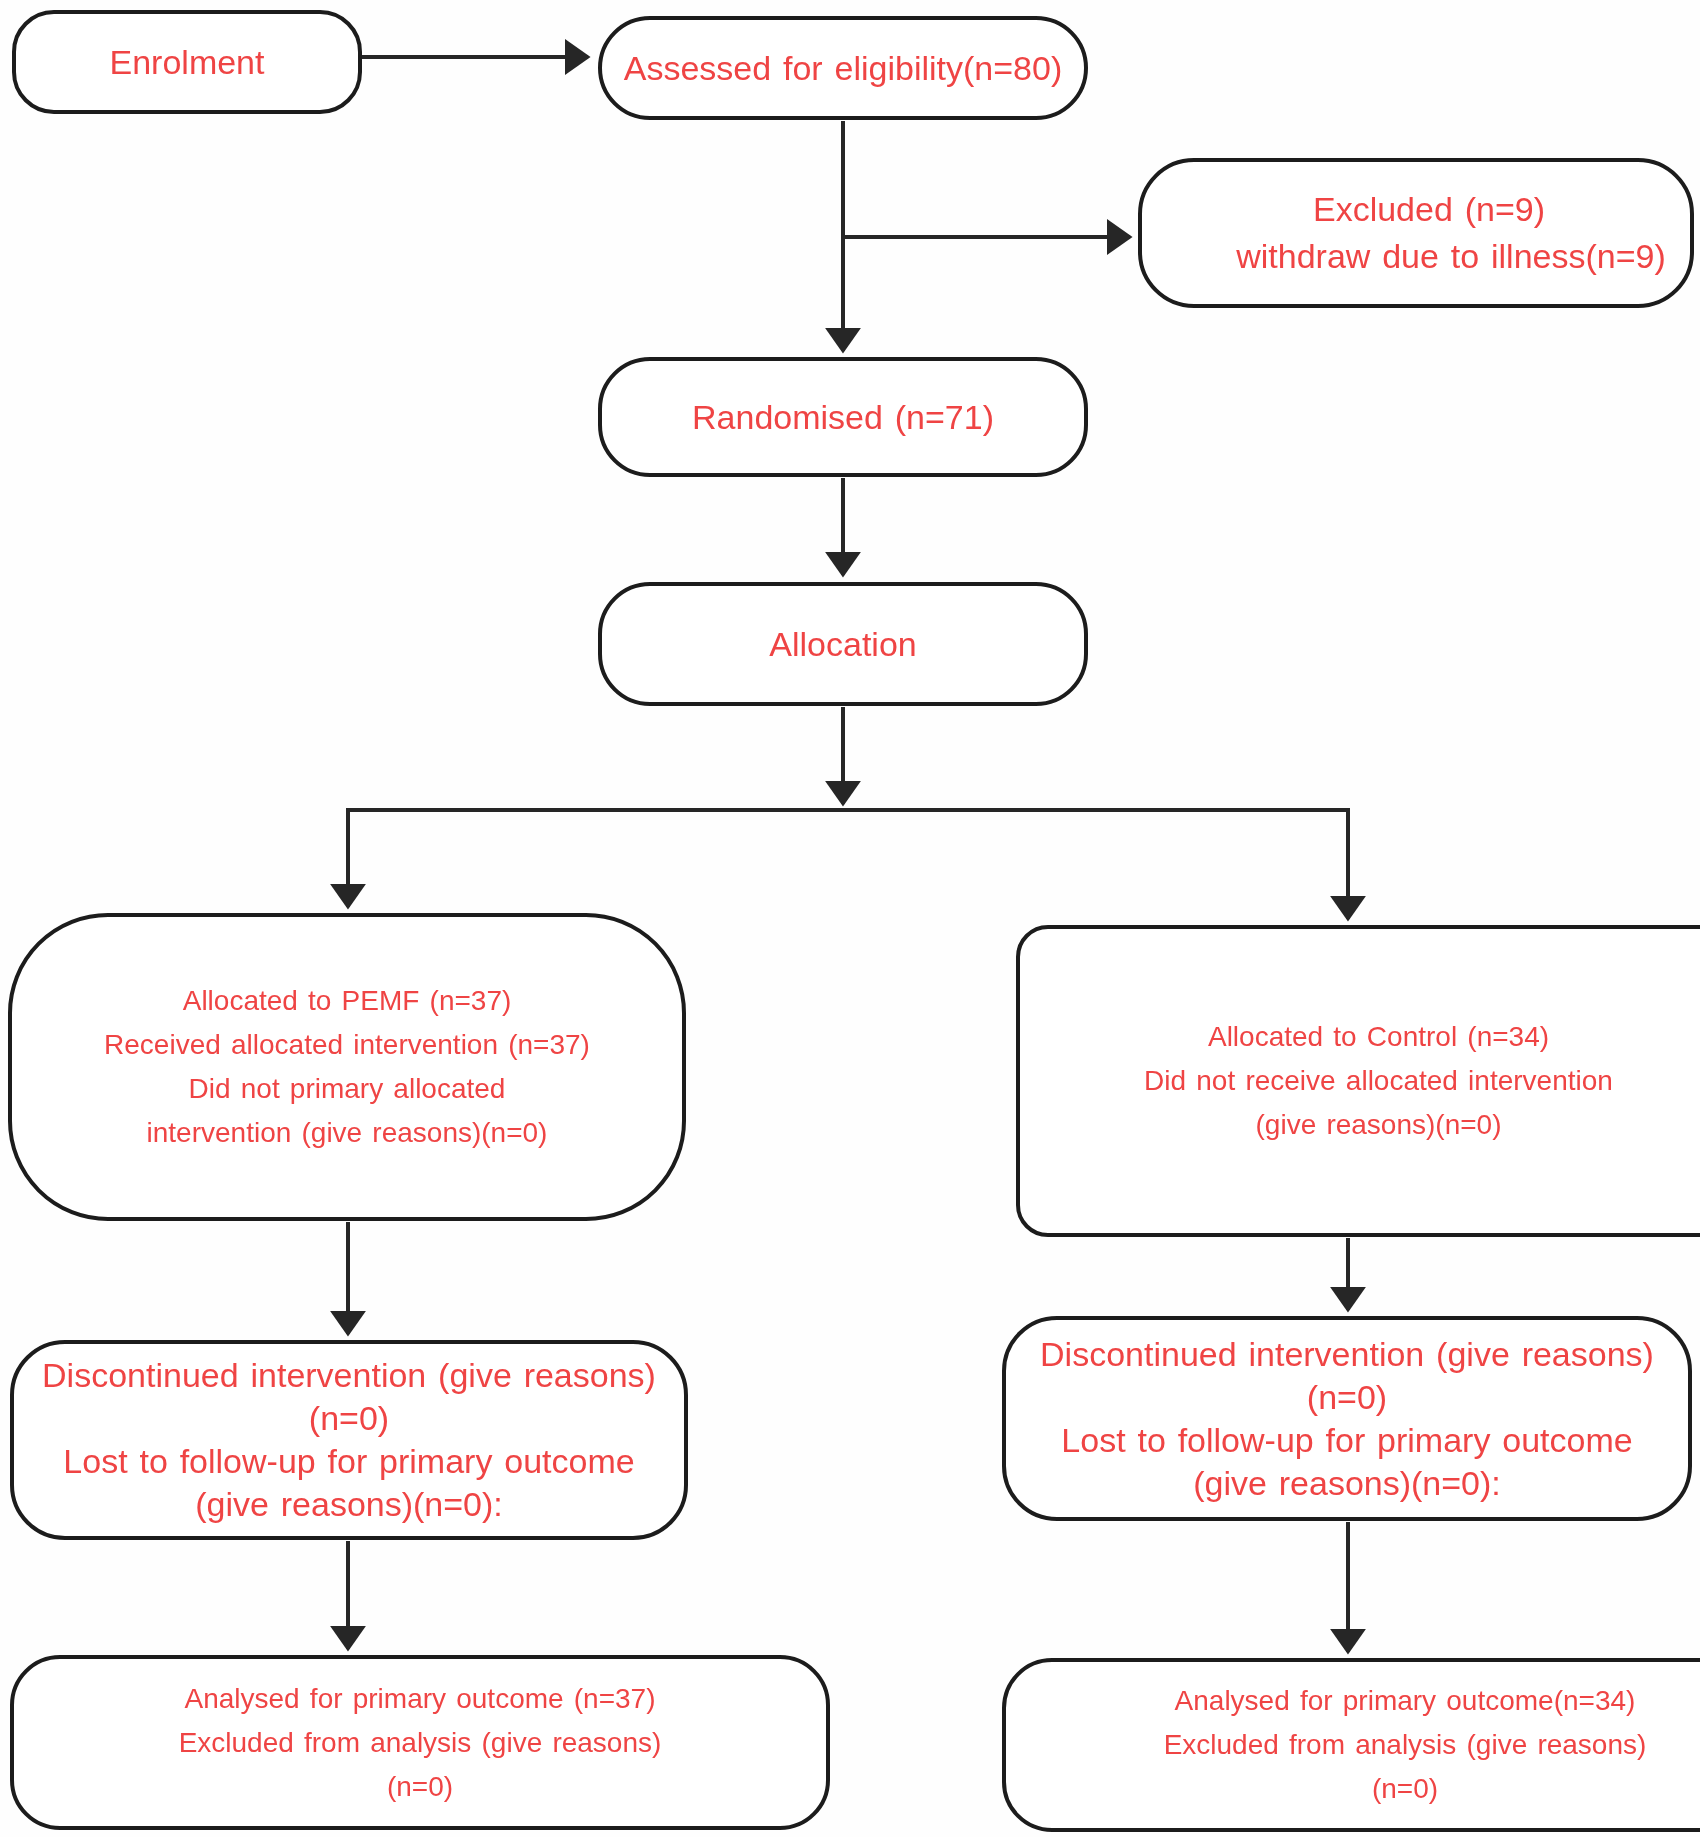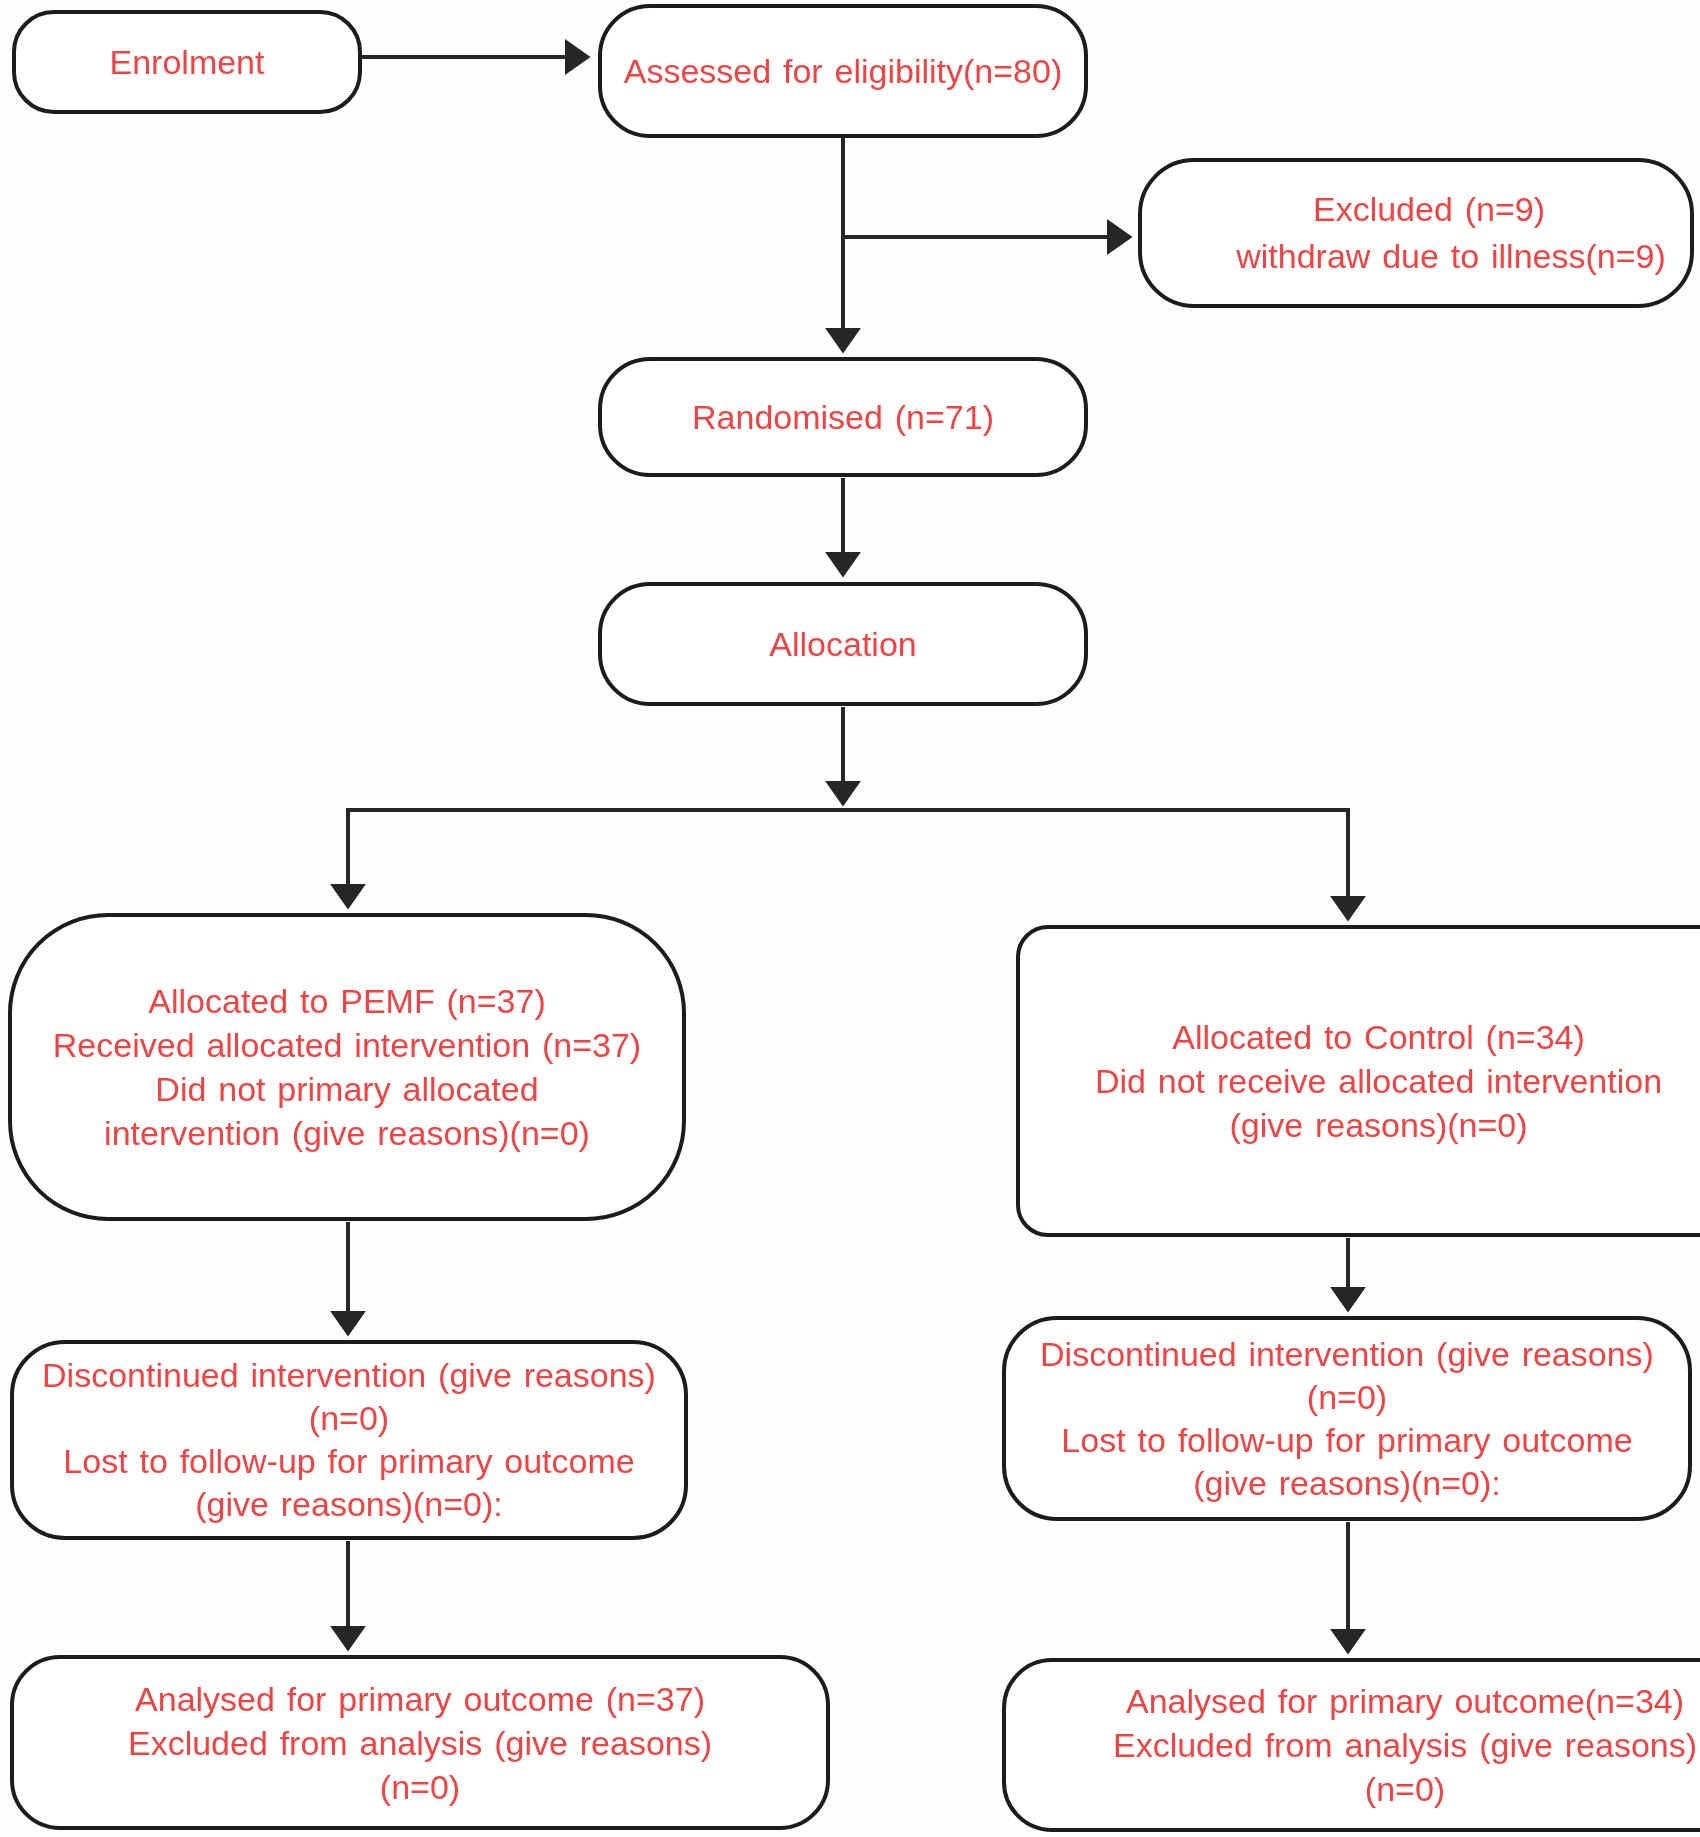--- a/index.html
+++ b/index.html
@@ -19,21 +19,21 @@
     border:4px solid #1c1c1c;
     display:flex;
     flex-direction:column;
     justify-content:center;
     align-items:center;
     text-align:center;
     word-spacing:0.15em;
   }
   .ln{white-space:nowrap;width:100%;}
   .single .ln{font-size:34px;line-height:42px;}
-  .multi .ln{font-size:34px;line-height:44px;}
+  .multi .ln{font-size:28px;line-height:44px;}
   .tight .ln{font-size:34px;line-height:43px;}
   .leftalign{align-items:flex-start;text-align:center;padding-left:26px;}
   .leftalign .ln{line-height:47px;}
   .leftalign .indent{padding-left:22px;}
 </style>
 </head>
 <body>
 
 <div id="canvas">
 
@@ -56,21 +56,21 @@
       <line x1="1348" y1="1238" x2="1348" y2="1310" marker-end="url(#arrow)"></line>
       <line x1="348" y1="1541" x2="348" y2="1649" marker-end="url(#arrow)"></line>
       <line x1="1348" y1="1522" x2="1348" y2="1652" marker-end="url(#arrow)"></line>
     </g>
   </svg>
 
   <div class="box single" style="left:12px;top:10px;width:350px;height:104px;border-radius:42px;">
     <div class="ln">Enrolment</div>
   </div>
 
-  <div class="box single" style="left:598px;top:4px;width:490px;height:134px;border-radius:52px;">
+  <div class="box single" style="left:598px;top:16px;width:490px;height:104px;border-radius:52px;">
     <div class="ln">Assessed for eligibility(n=80)</div>
   </div>
 
   <div class="box single leftalign" style="left:1138px;top:158px;width:556px;height:150px;border-radius:56px;">
     <div class="ln">Excluded (n=9)</div>
     <div class="ln indent">withdraw due to illness(n=9)</div>
   </div>
 
   <div class="box single" style="left:598px;top:357px;width:490px;height:120px;border-radius:52px;">
     <div class="ln">Randomised (n=71)</div>

